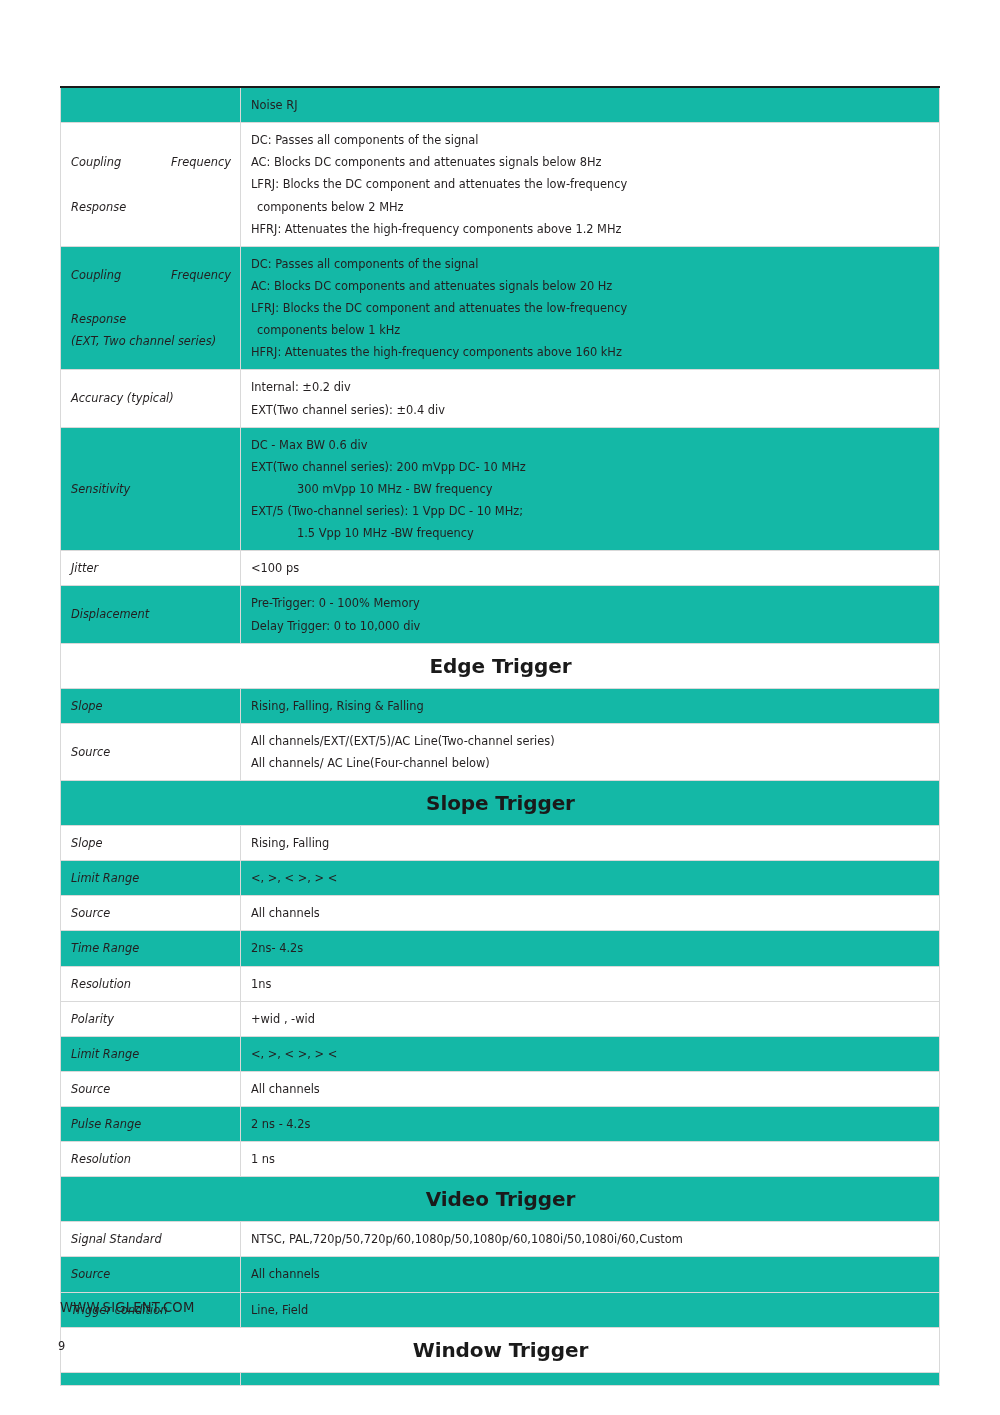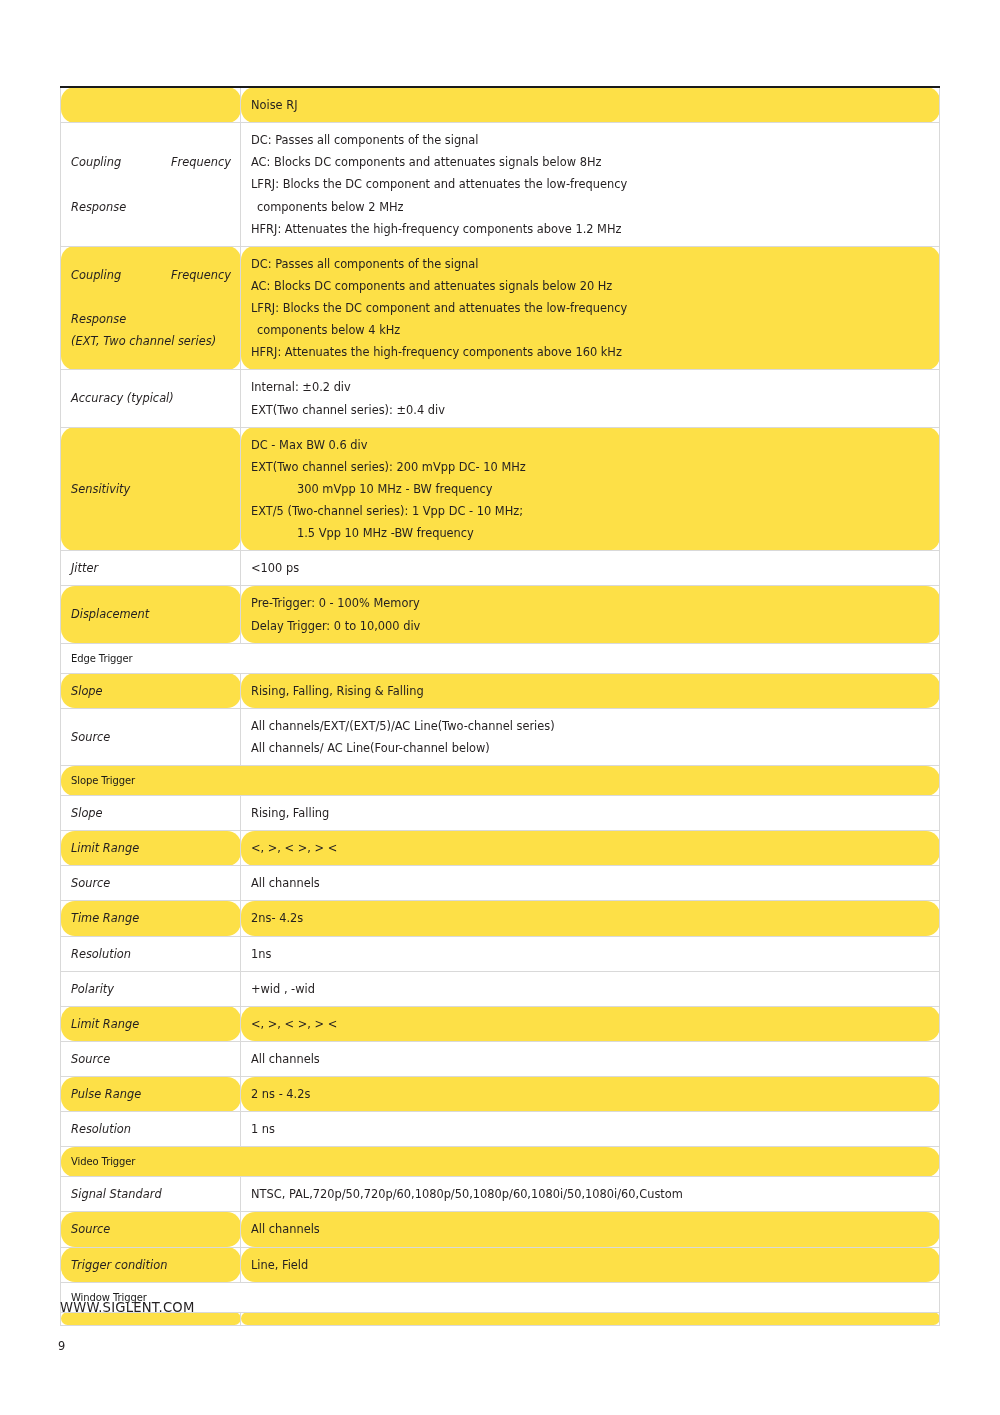--- a/index.html
+++ b/index.html
@@ -31,21 +31,21 @@
     border-collapse: collapse;
     border-spacing: 0;
     table-layout: fixed;
     font-size: 11.4px;
     border-top: 2.5px solid #1a1a1a;
   }
 
   .spec-table col.c-label { width: 180px; }
   .spec-table col.c-value { width: 699px; }
 
-  .spec-table tr.striped > td { background: #fde047; border-radius: 14px; }
+  .spec-table tr.striped > td { background: #14b8a6; }
   .spec-table tr.plain > td { background: #ffffff; }
 
   .spec-table td {
     border: 1px solid #d9d9d9;
     vertical-align: middle;
     padding: 6px 9px 6px 10px;
     line-height: 1.94;
   }
 
   td.label-cell {
@@ -70,26 +70,27 @@
     content: "";
     display: inline-block;
     width: 100%;
     height: 0;
   }
   .plain-line { display: block; }
   .indent-1 { padding-left: 6px; display: block; }
   .indent-2 { padding-left: 46px; display: block; }
 
   td.section-cell {
-    font-size: 10px;
-    font-weight: normal;
+    font-size: 20px;
+    font-weight: bold;
     letter-spacing: -0.1px;
     padding: 7px 9px 7px 10px;
     line-height: 1.5;
     color: #1a1a1a;
+    text-align: center;
   }
 
   .footer-url {
     position: absolute;
     left: 60px;
     top: 1300px;
     font-size: 13.2px;
     letter-spacing: 0.2px;
     color: #231f20;
   }
@@ -136,21 +137,21 @@
         <tr class="striped">
           <td class="label-cell">
             <span class="just-line">Coupling Frequency</span>
             <span class="plain-line">Response</span>
             <span class="plain-line">(EXT, Two channel series)</span>
           </td>
           <td class="value-cell">
             <span class="plain-line">DC: Passes all components of the signal</span>
             <span class="plain-line">AC: Blocks DC components and attenuates signals below 20 Hz</span>
             <span class="plain-line">LFRJ: Blocks the DC component and attenuates the low-frequency</span>
-            <span class="indent-1">components below 4 kHz</span>
+            <span class="indent-1">components below 1 kHz</span>
             <span class="plain-line">HFRJ: Attenuates the high-frequency components above 160 kHz</span>
           </td>
         </tr>
         <tr class="plain">
           <td class="label-cell">
             <span class="plain-line">Accuracy (typical)</span>
           </td>
           <td class="value-cell">
             <span class="plain-line">Internal: ±0.2 div</span>
             <span class="plain-line">EXT(Two channel series): ±0.4 div</span>

